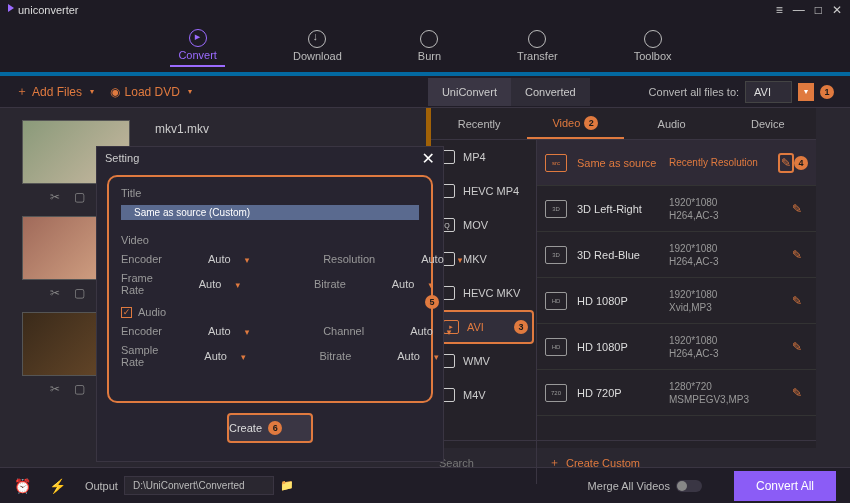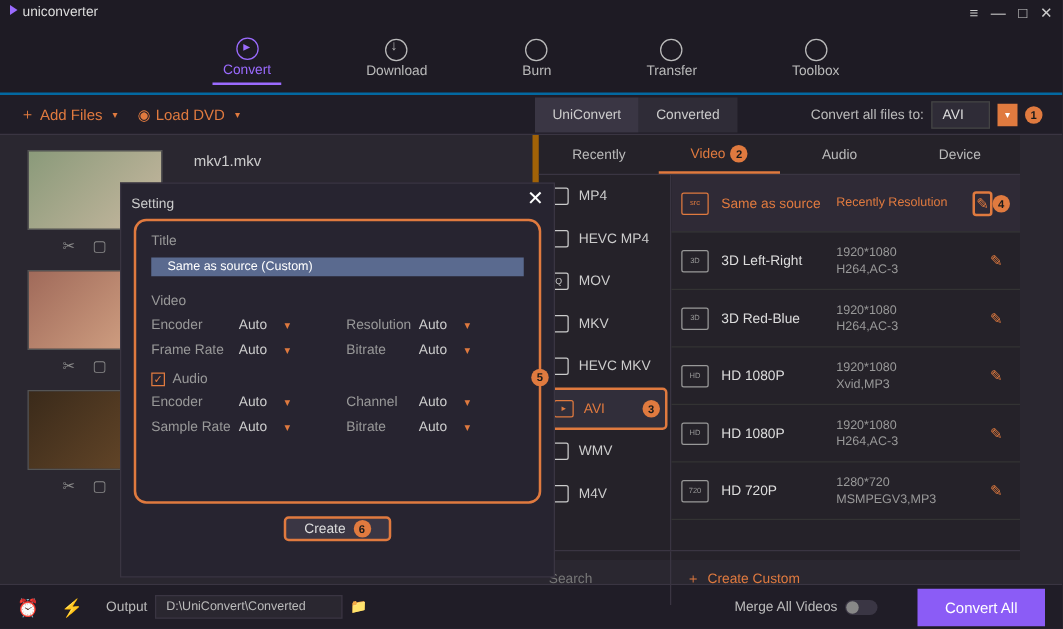--- a/index.html
+++ b/index.html
@@ -6,21 +6,21 @@
 body { background: #2a2730; color: #aaa; width: 850px; height: 503px; overflow: hidden; font-size: 12px; position: relative; }
 
 
 .titlebar { height: 20px; background: #1e1b24; display: flex; align-items: center; padding: 0 8px; }
 .titlebar .logo { display: flex; gap: 4px; color: #ddd; font-size: 11px; }
 .tri { width: 0; height: 0; border-left: 6px solid #9b6bff; border-top: 4px solid transparent; border-bottom: 4px solid transparent; }
 .titlebar .win-ctrls { margin-left: auto; display: flex; gap: 10px; color: #ccc; font-size: 12px; }
 .titlebar .win-ctrls span { cursor: pointer; }
 
 
-.mainnav { height: 56px; background: #1e1b24; display: flex; justify-content: center; align-items: center; gap: 60px; border-bottom: 2px solid #0369a1; }
+.mainnav { height: 56px; background: #1e1b24; display: flex; justify-content: center; align-items: center; gap: 60px; border-bottom: 4px solid #0369a1; }
 .mainnav .navitem { display: flex; flex-direction: column; align-items: center; gap: 2px; color: #bbb; font-size: 11px; cursor: pointer; padding: 4px 8px; }
 .mainnav .navitem.active { color: #9b6bff; border-bottom: 2px solid #9b6bff; }
 .mainnav .navicon { width: 18px; height: 18px; border: 1.5px solid currentColor; border-radius: 50%; position: relative; }
 .mainnav .navicon.download::before { content: "↓"; position: absolute; left: 3px; top: -1px; }
 .mainnav .navicon.play::before { content: "▸"; position: absolute; left: 5px; top: 0; }
 
 
 .toolbar { height: 32px; background: #201d27; display: flex; align-items: center; padding: 0 16px; gap: 16px; border-bottom: 1px solid #3a3542; }
 .toolbar .addbtn { color: #e07a3f; display: flex; align-items: center; gap: 4px; cursor: pointer; }
 .toolbar .loaddvd { color: #e07a3f; display: flex; align-items: center; gap: 4px; cursor: pointer; }
@@ -40,34 +40,34 @@
 .vitem { margin: 12px 0 0 22px; }
 .vitem .thumb { width: 108px; height: 64px; background: linear-gradient(135deg, #8a9a7a, #c8b8a0); border: 1px solid #555; }
 .vitem.t2 .thumb { background: linear-gradient(135deg, #a06a5a, #d8a888); }
 .vitem.t3 .thumb { background: linear-gradient(135deg, #3a2a1a, #6a4a2a); }
 .vitem .tools { display: flex; gap: 14px; margin-top: 6px; margin-left: 28px; color: #888; }
 .vitem .tools span { cursor: pointer; }
 .filename { position: absolute; left: 155px; top: 14px; color: #ccc; font-size: 12px; }
 
 
 .modal { position: absolute; left: 96px; top: 38px; width: 348px; height: 316px; background: #272430; z-index: 5; border: 1px solid #3a3542; }
-.modal .mhdr { height: 22px; display: flex; align-items: flex-end; padding: 0 8px; color: #ccc; font-size: 11px; }
+.modal .mhdr { height: 22px; display: flex; align-items: center; padding: 0 8px; color: #ccc; font-size: 11px; }
 .modal .mhdr .close { margin-left: auto; color: #fff; font-size: 16px; cursor: pointer; }
 .modal .mbody { margin: 6px 10px 0 10px; border: 2px solid #e07a3f; border-radius: 10px; padding: 10px 12px 14px 12px; height: 228px; position: relative; }
 .modal .sect-label { color: #999; font-size: 11px; margin-bottom: 6px; }
 .modal .title-input { width: 100%; background: #5a6a8f; color: #fff; border: none; padding: 2px 13px; font-size: 10px; margin-bottom: 14px; }
-.modal .row { display: flex; align-items: center; margin-bottom: 6px; }
+.modal .row { display: flex; align-items: center; margin-bottom: 6px; gap: 46px; }
 .modal .row .lbl { width: 70px; color: #999; font-size: 11px; }
 .modal .row .sel { width: 58px; background: transparent; color: #ccc; font-size: 11px; padding: 1px 0; position: relative; }
 .modal .row .sel::after { content: "▾"; color: #e07a3f; margin-left: 14px; font-size: 9px; }
 .modal .row .lbl2 { width: 58px; margin-left: 28px; color: #999; font-size: 11px; }
 .modal .audio-chk { display: flex; align-items: center; gap: 6px; margin: 10px 0 6px 0; color: #999; font-size: 11px; }
 .modal .audio-chk .chk { width: 11px; height: 11px; border: 1px solid #e07a3f; display: flex; align-items: center; justify-content: center; color: #e07a3f; font-size: 9px; }
 .modal .mfooter { display: flex; justify-content: center; gap: 14px; margin-top: 10px; }
-.modal .btn { width: 86px; height: 20px; display: flex; align-items: center; justify-content: center; font-size: 11px; cursor: pointer; border-radius: 2px; }
+.modal .btn { width: 86px; height: 30px; display: flex; align-items: center; font-size: 11px; cursor: pointer; border-radius: 2px; }
 .modal .btn.create { background: #3a3644; color: #ddd; border: 2px solid #e07a3f; border-radius: 4px; }
 .modal .btn.cancel { background: #7a52d8; color: #fff; }
 
 
 .fmtpanel { position: absolute; left: 426px; top: 0; width: 390px; height: 340px; background: #252229; border-left: 5px solid #a16207; z-index: 3; }
 .fmtpanel .tabs2 { height: 32px; display: flex; border-bottom: 1px solid #3a3542; }
 .fmtpanel .tabs2 .t { flex: 1; display: flex; align-items: center; justify-content: center; color: #bbb; font-size: 11px; cursor: pointer; gap: 4px; }
 .fmtpanel .tabs2 .t.active { color: #e07a3f; border-bottom: 2px solid #e07a3f; }
 .fmtpanel .body { display: flex; height: 300px; }
 .fmtpanel .fmtlist { width: 106px; border-right: 1px solid #3a3542; overflow: hidden; }

